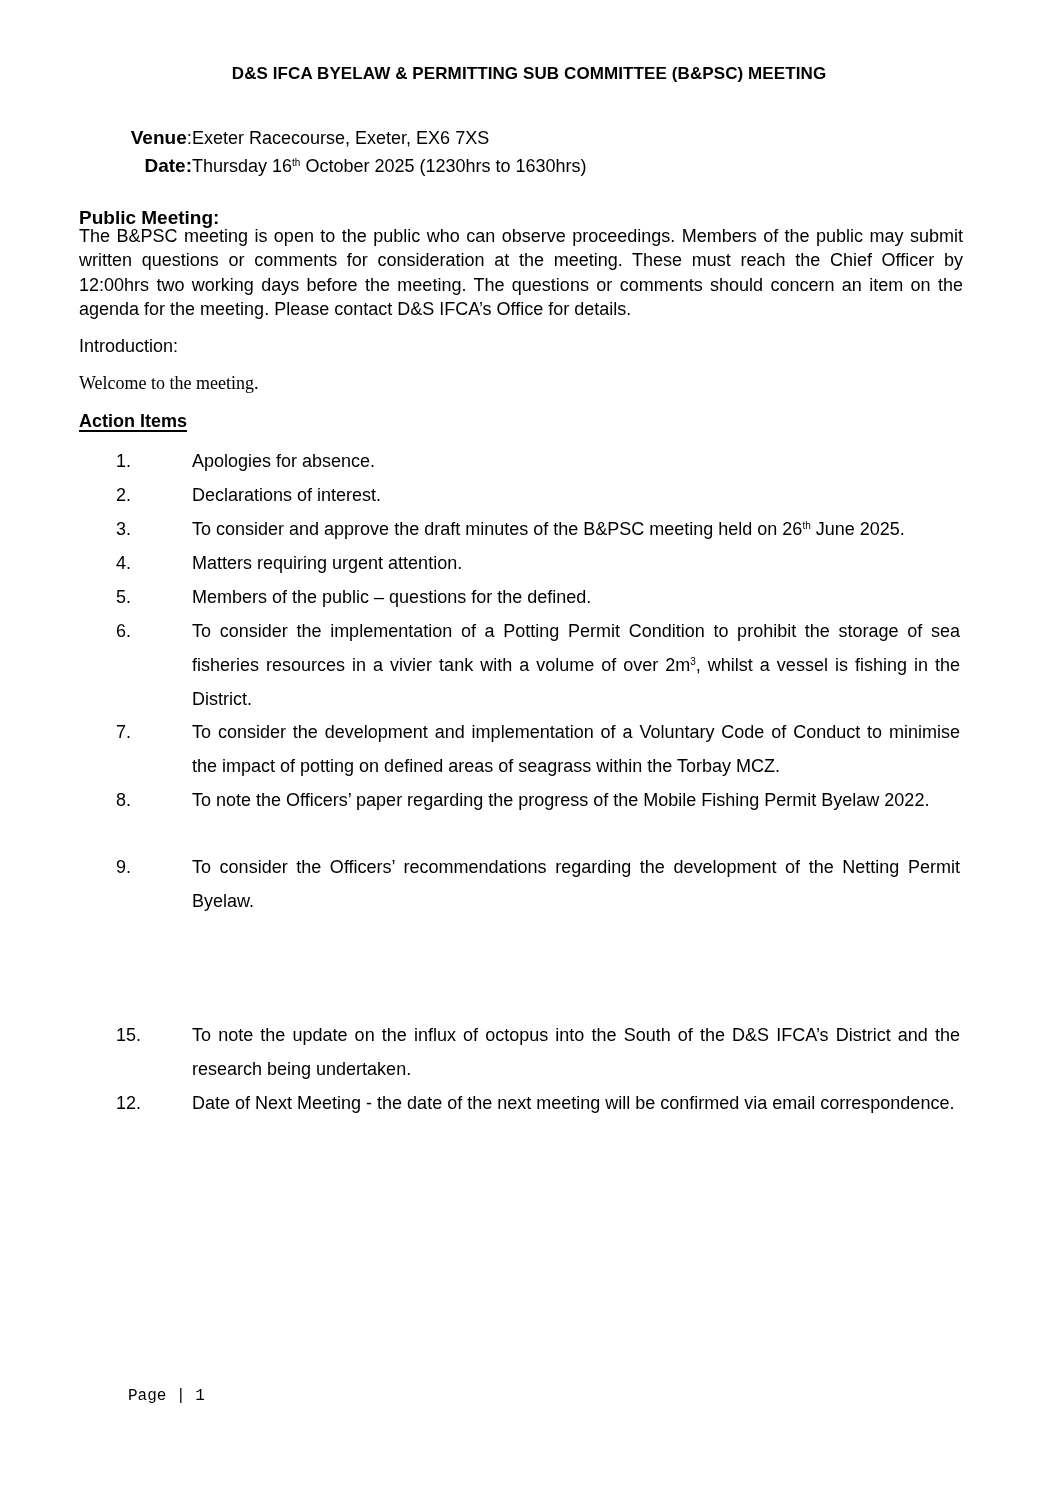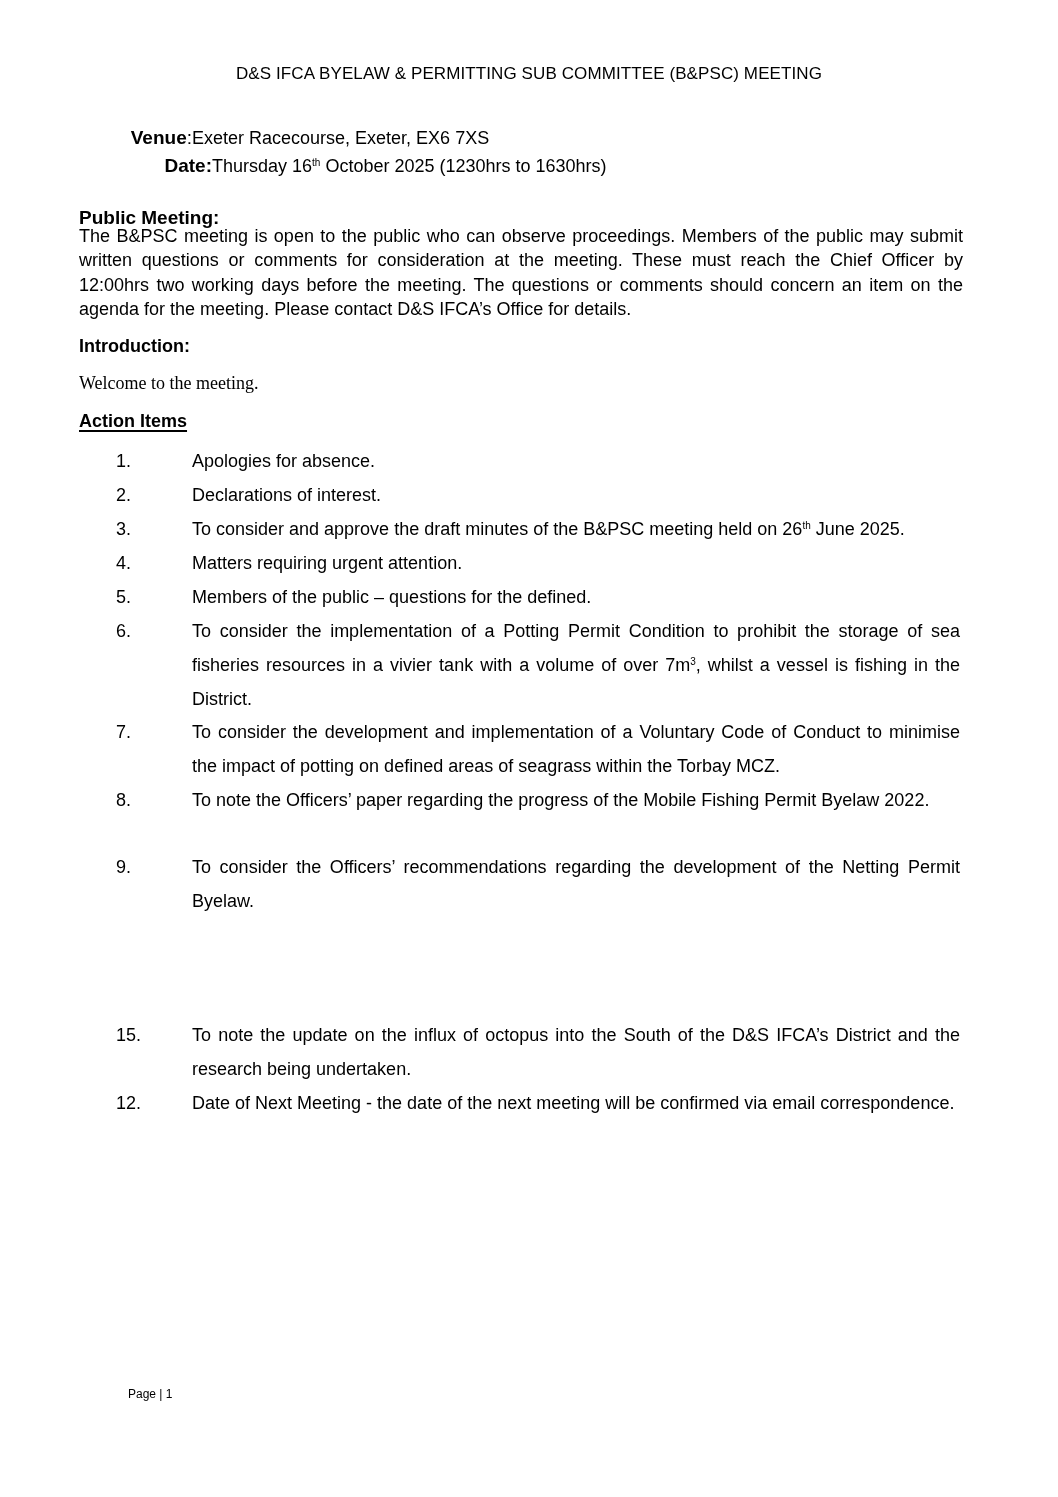--- a/index.html
+++ b/index.html
@@ -20,21 +20,21 @@
       left: 0; top: 0;
       width: 1058px;
       height: 1497px;
     }
     .title {
       position: absolute;
       left: 0;
       width: 1058px;
       top: 64px;
       text-align: center;
-      font-weight: normal;
+      font-weight: bold;
       font-size: 17px;
       letter-spacing: 0.1px;
     }
     .meta-row {
       position: absolute;
       left: 79px;
       font-size: 18px;
       line-height: 22px;
     }
     .meta-label {
@@ -69,21 +69,21 @@
       font-size: 18px;
       line-height: 24.3px;
       text-align: justify;
       text-align-last: left;
     }
     .intro-heading {
       position: absolute;
       left: 79px;
       top: 336px;
       font-size: 18px;
-      font-weight: bold;
+      font-weight: normal;
     }
     .welcome {
       position: absolute;
       left: 79px;
       top: 373px;
       font-size: 18px;
       font-family: Liberation Serif, serif;
     }
     .action-heading {
       position: absolute;
@@ -111,37 +111,37 @@
     .agenda-text {
       margin-left: 76px;
       width: 768px;
       text-align: justify;
       text-align-last: left;
     }
     .footer {
       position: absolute;
       left: 128px;
       top: 1387px;
-      font-family: Liberation Sans, sans-serif;
-      font-size: 12px;
+      font-family: Liberation Mono, monospace;
+      font-size: 16px;
       text-align: right;
     }
   </style>
 </head>
 <body>
 
 <div class="page">
 
   <div class="title">D&amp;S IFCA BYELAW &amp; PERMITTING SUB COMMITTEE (B&amp;PSC) MEETING</div>
 
   <div class="meta-row" style="top:127px;">
     <span class="meta-label"><span>Venue</span><span class="meta-colon">:</span></span><span class="meta-value">Exeter Racecourse, Exeter, EX6 7XS</span>
   </div>
 
-  <div class="meta-row" style="top:155px;margin-left:20px;">
+  <div class="meta-row" style="top:155px;">
     <span class="meta-label">Date:</span><span class="meta-value"><span>Thursday 16</span><sup>th</sup><span> October 2025 (1230hrs to 1630hrs)</span></span>
   </div>
 
   <div class="public-heading">Public Meeting:</div>
 
   <div class="paragraph">The B&amp;PSC meeting is open to the public who can observe proceedings. Members of the public may submit written questions or comments for consideration at the meeting. These must reach the Chief Officer by 12:00hrs two working days before the meeting. The questions or comments should concern an item on the agenda for the meeting. Please contact D&amp;S IFCA’s Office for details.</div>
 
   <div class="intro-heading">Introduction:</div>
 
   <div class="welcome">Welcome to the meeting.</div>
@@ -168,21 +168,21 @@
     <div class="agenda-text">Matters requiring urgent attention.</div>
   </div>
 
   <div class="agenda-item" style="top:580px;">
     <span class="agenda-num">5.</span>
     <div class="agenda-text">Members of the public – questions for the defined.</div>
   </div>
 
   <div class="agenda-item" style="top:614px;">
     <span class="agenda-num">6.</span>
-    <div class="agenda-text"><span>To consider the implementation of a Potting Permit Condition to prohibit the storage of sea fisheries resources in a vivier tank with a volume of over 7m</span><sup>3</sup><span>, whilst a vessel is fishing in the District.</span></div>
+    <div class="agenda-text"><span>To consider the implementation of a Potting Permit Condition to prohibit the storage of sea fisheries resources in a vivier tank with a volume of over 2m</span><sup>3</sup><span>, whilst a vessel is fishing in the District.</span></div>
   </div>
 
   <div class="agenda-item" style="top:715px;">
     <span class="agenda-num">7.</span>
     <div class="agenda-text">To consider the development and implementation of a Voluntary Code of Conduct to minimise the impact of potting on defined areas of seagrass within the Torbay MCZ.</div>
   </div>
 
   <div class="agenda-item" style="top:783px;">
     <span class="agenda-num">8.</span>
     <div class="agenda-text">To note the Officers’ paper regarding the progress of the Mobile Fishing Permit Byelaw 2022.</div>

